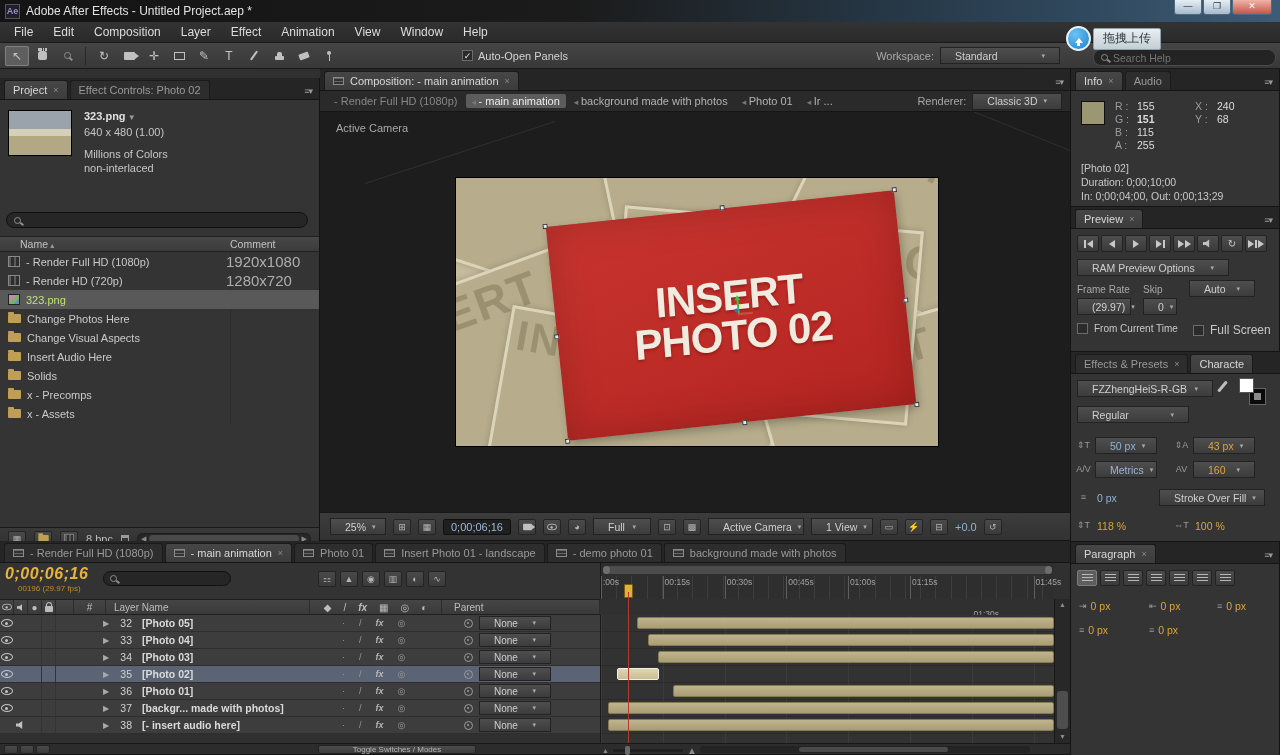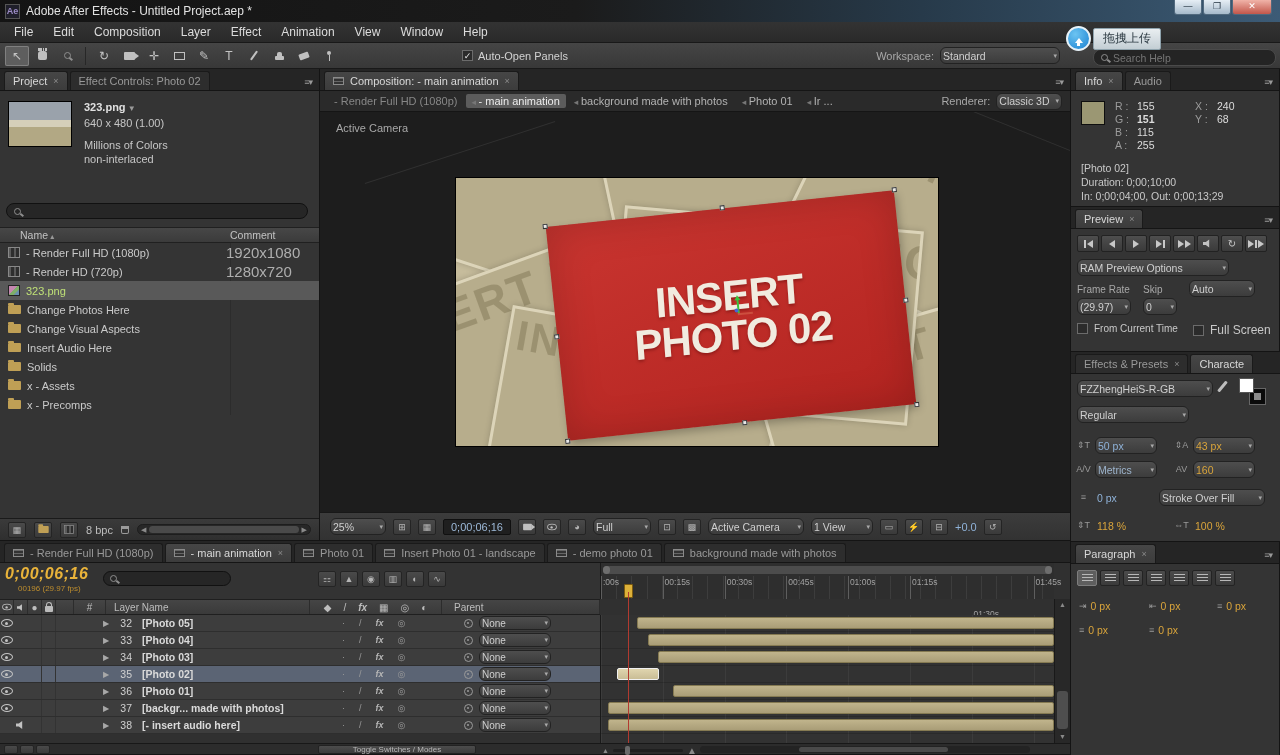--- a/index.html
+++ b/index.html
@@ -19,21 +19,21 @@
 .mi{padding:0 10px;height:100%;display:flex;align-items:center;color:#dcdcdc;font-size:12px}
 
 .toolbar{position:absolute;left:0;top:43px;width:1280px;height:26px;background:linear-gradient(#454545,#383838);border-bottom:1px solid #191919;display:flex;align-items:center;padding:0 5px;gap:1px}
 .tool{width:24px;height:20px;display:flex;align-items:center;justify-content:center;color:#c4c4c4;border-radius:2px;font-size:12px}
 .tool.active{background:#5e5e5e;box-shadow:inset 0 0 0 1px #808080}
 .tsep{width:1px;height:18px;background:#272727;margin:0 5px}
 .tb-chk{display:flex;align-items:center;gap:5px;margin-left:120px;font-size:11px;color:#d2d2d2}
 .ws{display:flex;align-items:center;gap:6px;margin-left:auto;margin-right:215px}
 .lab{color:#a8a8a8}
 
-.dd{background:linear-gradient(#4e4e4e,#3c3c3c);border:1px solid #222;border-radius:6px;height:17px;display:inline-flex;align-items:center;padding:0 2px;color:#cfcfcf;font-size:10.5px;white-space:nowrap;justify-content:space-between}
+.dd{background:linear-gradient(#4e4e4e,#3c3c3c);border:1px solid #222;border-radius:0;height:17px;display:inline-flex;align-items:center;padding:0 14px;color:#cfcfcf;font-size:10.5px;white-space:nowrap;justify-content:space-between}
 .dd::after{content:"▾";font-size:7px;color:#aaa;margin-left:6px}
 .hot{color:#d9a43b}
 .hotb{color:#8fb2d8}
 
 .shelp{position:absolute;left:1093px;top:49px;width:183px;height:17px;background:#242424;border:1px solid #4a4a4a;border-radius:8px;display:flex;align-items:center;gap:5px;padding:0 7px}
 .shelp input{background:transparent;border:none;outline:none;color:#9a9a9a;font-size:10.5px;width:140px;font-family:"Liberation Sans",sans-serif}
 .uplift{position:absolute;left:1066px;top:25px;height:27px;display:flex;align-items:center;gap:2px;z-index:50}
 .upc{width:25px;height:25px;border-radius:50%;background:radial-gradient(circle at 35% 30%,#6cc4f2,#1b82d2);border:2px solid #e8f2f8;position:relative;flex:0 0 auto}
 .upc::after{content:"";position:absolute;left:7px;top:6px;width:0;height:0;border:4px solid transparent;border-bottom:5px solid #fff}
 .upc::before{content:"";position:absolute;left:9px;top:13px;width:3px;height:5px;background:#fff}
@@ -67,21 +67,21 @@
 .g-rect{width:11px;height:8px;border:1.5px solid #c0c0c0}
 .g-cam{width:11px;height:8px;background:#c0c0c0;border-radius:1px;position:relative}
 .g-cam::after{content:"";position:absolute;right:-4px;top:1px;border-left:4px solid #c0c0c0;border-top:3px solid transparent;border-bottom:3px solid transparent}
 .g-brush{width:2px;height:11px;background:#c0c0c0;transform:rotate(35deg);border-radius:1px}
 .g-stamp{width:9px;height:4px;background:#c0c0c0;border-radius:1px;position:relative;margin-top:4px}
 .g-stamp::before{content:"";position:absolute;top:-4px;left:2px;width:5px;height:4px;background:#c0c0c0;border-radius:2px 2px 0 0}
 .g-ers{width:10px;height:6px;background:#c0c0c0;transform:rotate(-20deg);border-radius:1px}
 .g-pin{width:4px;height:4px;background:#c0c0c0;border-radius:50%;position:relative;margin-bottom:5px}
 .g-pin::after{content:"";position:absolute;top:4px;left:1.5px;width:1px;height:6px;background:#c0c0c0}
 
-#project{left:0;top:69px;width:320px;height:472px}
+#project{left:0;top:78px;width:320px;height:472px}
 .pv-thumb{position:absolute;left:8px;top:32px;width:64px;height:46px;border:1px solid #000;background:linear-gradient(#9aa2ab 0 42%,#d5cfba 42% 56%,#b2a884 56%)}
 .pv-meta{position:absolute;left:84px;top:31px;line-height:14px;font-size:11px;color:#c6c6c6}
 .pv-name{color:#e0e0e0;font-weight:bold}
 .pv-name::after{content:" ▼";font-size:8px;color:#9a9a9a}
 .psearch{position:absolute;left:6px;top:134px;width:302px;height:16px;background:#262626;border:1px solid #111;border-radius:8px;display:flex;align-items:center;gap:5px;padding:0 7px}
 .plhead{position:absolute;left:0;top:158px;width:319px;height:16px;background:linear-gradient(#474747,#3b3b3b);border-top:1px solid #202020;border-bottom:1px solid #202020;display:flex;align-items:center;font-size:10.5px;color:#c2c2c2}
 .plhead .h1{padding-left:20px;width:230px}
 .plhead .h1::after{content:" ▴";font-size:8px;color:#999}
 .plist{position:absolute;left:0;top:174px;width:319px;height:172px;background-image:linear-gradient(#2c2c2c,#2c2c2c);background-size:1px 100%;background-position:230px 0;background-repeat:no-repeat}
 .prow{display:flex;align-items:center;height:19px;padding-left:8px;gap:6px}
@@ -337,27 +337,27 @@
         </div>
 
         <div class="prow">
           <span class="tico t-folder fold"></span>
           <span class="pnm">Solids</span>
           <span class="pcm"></span>
         </div>
 
         <div class="prow">
           <span class="tico t-folder fold"></span>
-          <span class="pnm">x - Assets</span>
+          <span class="pnm">x - Precomps</span>
           <span class="pcm"></span>
         </div>
 
         <div class="prow">
           <span class="tico t-folder fold"></span>
-          <span class="pnm">x - Precomps</span>
+          <span class="pnm">x - Assets</span>
           <span class="pcm"></span>
         </div>
 
     </div>
     <div class="pfoot">
       <span class="icobox">▦</span>
       <span class="icobox">
           <span class="fold" style="transform:scale(.8)"></span>
         </span>
       <span class="icobox">

